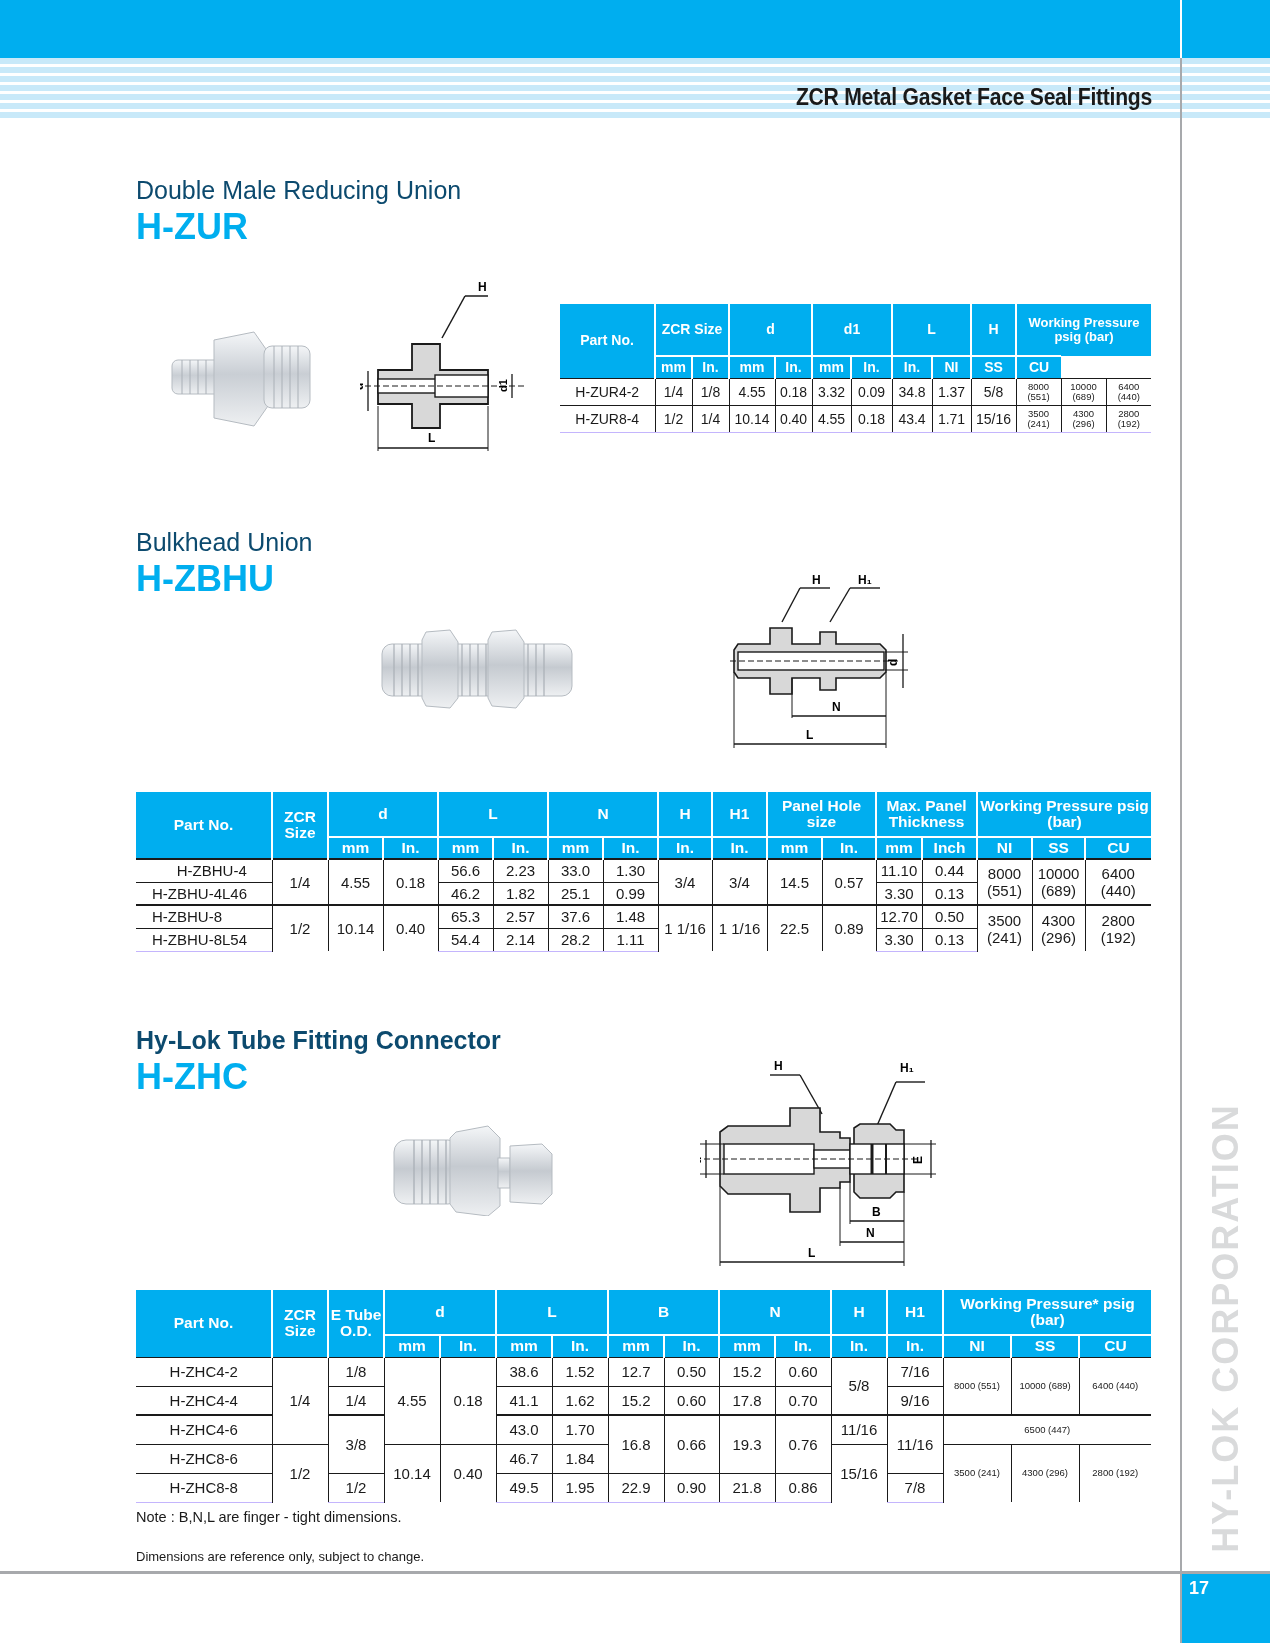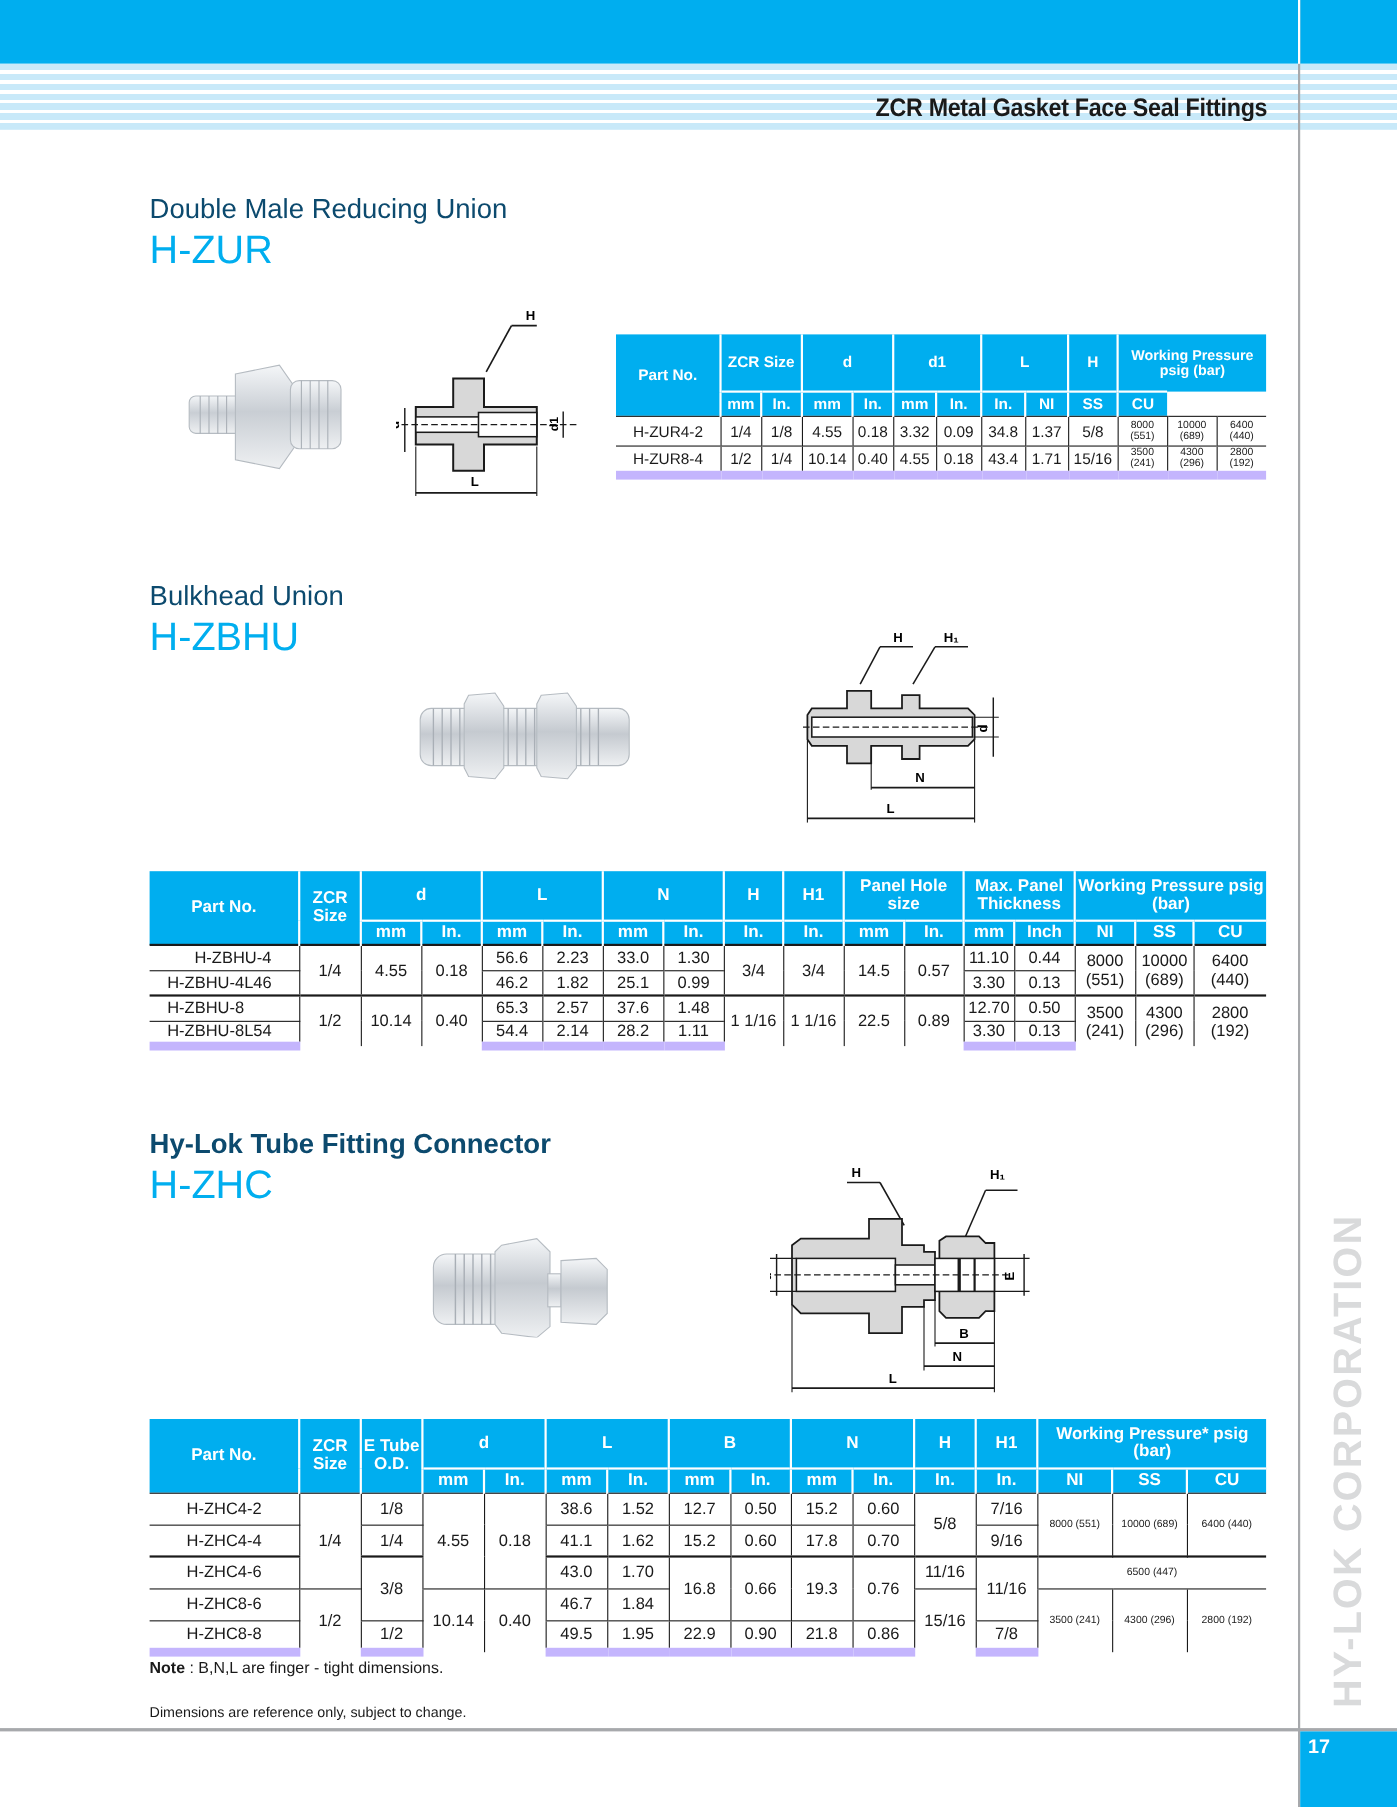--- a/index.html
+++ b/index.html
@@ -16,34 +16,34 @@
 
   
   .side-brand { position: absolute; left: 1182px; top: 1125px; width: 88px; height: 405px; display: flex; align-items: center; justify-content: center; }
   .side-brand span { display: block; transform: rotate(-90deg); white-space: nowrap; font-size: 36px; font-weight: bold; color: #d9dadb; letter-spacing: 2px; }
   .hline-bottom { position: absolute; left: 0; top: 1571px; width: 1270px; height: 3px; background: #a7a9ac; }
   .page-tab { position: absolute; left: 1182px; top: 1574px; width: 88px; height: 69px; background: #00aeef; }
   .page-num { position: absolute; left: 1189px; top: 1578px; color: #fff; font-weight: bold; font-size: 18px; }
 
   
   .sec-sub { position: absolute; left: 136px; font-size: 25px; color: #0c4a6e; }
-  .sec-code { position: absolute; left: 136px; font-size: 36px; font-weight: normal; color: #00aeef; }
+  .sec-code { position: absolute; left: 136px; font-size: 36px; font-weight: bold; color: #00aeef; }
 
   
   .photo, .drawing { position: absolute; }
 
   
   table.spec { position: absolute; border-collapse: collapse; table-layout: fixed; }
   table.spec th { background: #00aeef; color: #fff; font-weight: bold; text-align: center; border-left: 2px solid #fff; line-height: 1.05; }
   table.spec th:first-child { border-left: none; }
   table.spec tr.sub th { border-top: 2px solid #fff; }
   table.spec td { text-align: center; border-left: 1px solid #1a1a1a; border-top: 1px solid #1a1a1a; color: #1a1a1a; }
   table.spec td.first { border-left: none; }
   table.spec tr.groupstart td { border-top: 2px solid #1a1a1a; }
-  table.spec tbody tr:last-child td { border-bottom: 8px solid #c4b5fd; }
+  table.spec tbody tr:last-child td { border-bottom: 1px solid #c4b5fd; }
   table.spec td.tiny { font-size: 9.5px; line-height: 1.05; }
 
   #t1 { left: 560px; top: 304px; width: 591px; font-size: 14px; }
   #t1 th { font-size: 14px; }
   #t1 thead tr.top th { height: 52px; }
   #t1 thead tr.sub th { height: 22px; }
   #t1 tbody td { height: 27px; }
 
   #t2 { left: 136px; top: 792px; width: 1015px; font-size: 15px; }
   #t2 th { font-size: 15.5px; }
@@ -51,21 +51,21 @@
   #t2 thead tr.sub th { height: 22px; }
   #t2 tbody td { height: 23px; }
 
   #t3 { left: 136px; top: 1290px; width: 1015px; font-size: 15px; }
   #t3 th { font-size: 15.5px; }
   #t3 thead tr.top th { height: 45px; }
   #t3 thead tr.sub th { height: 22px; }
   #t3 tbody td { height: 29px; }
 
   .note { position: absolute; left: 136px; top: 1509px; font-size: 14.5px; }
-  .note b { font-weight: bold; }
+  .note b { font-weight: normal; }
   .disclaimer { position: absolute; left: 136px; top: 1549px; font-size: 13px; }
 </style>
 </head>
 <body>
 
 <div class="top-band"></div>
 <div class="stripe-band"></div>
 <div class="vline"></div>
 <div class="vline-top"></div>
 <div class="header-title">ZCR Metal Gasket Face Seal Fittings</div>

